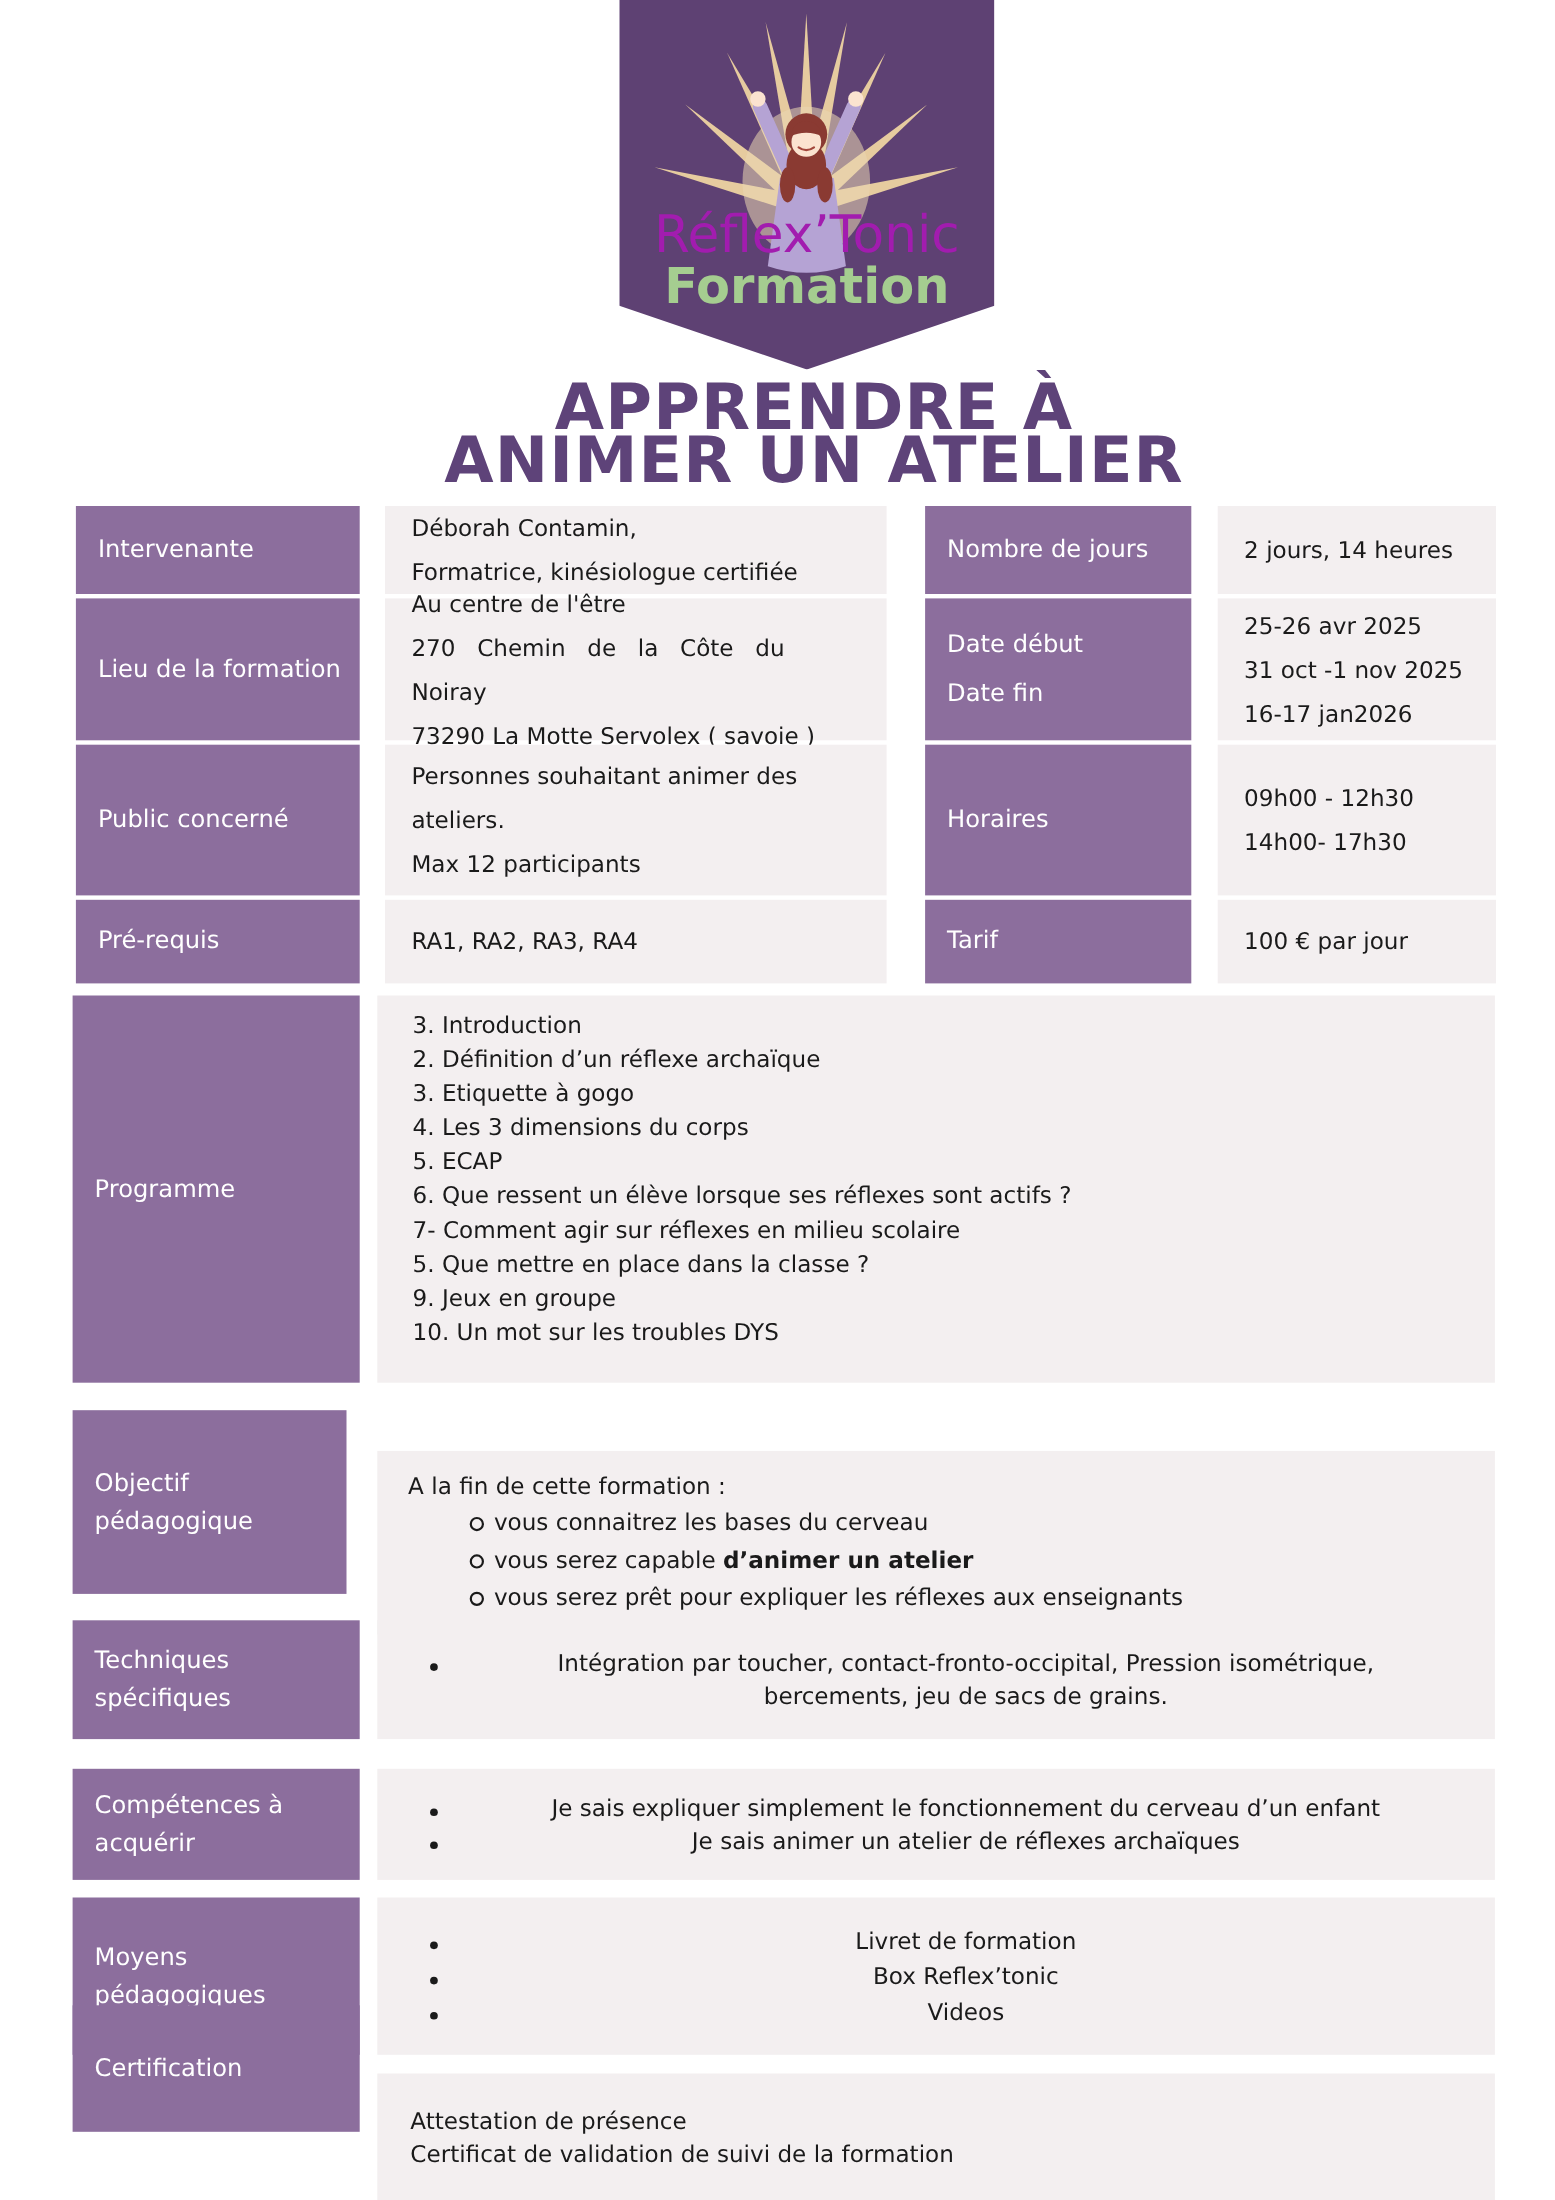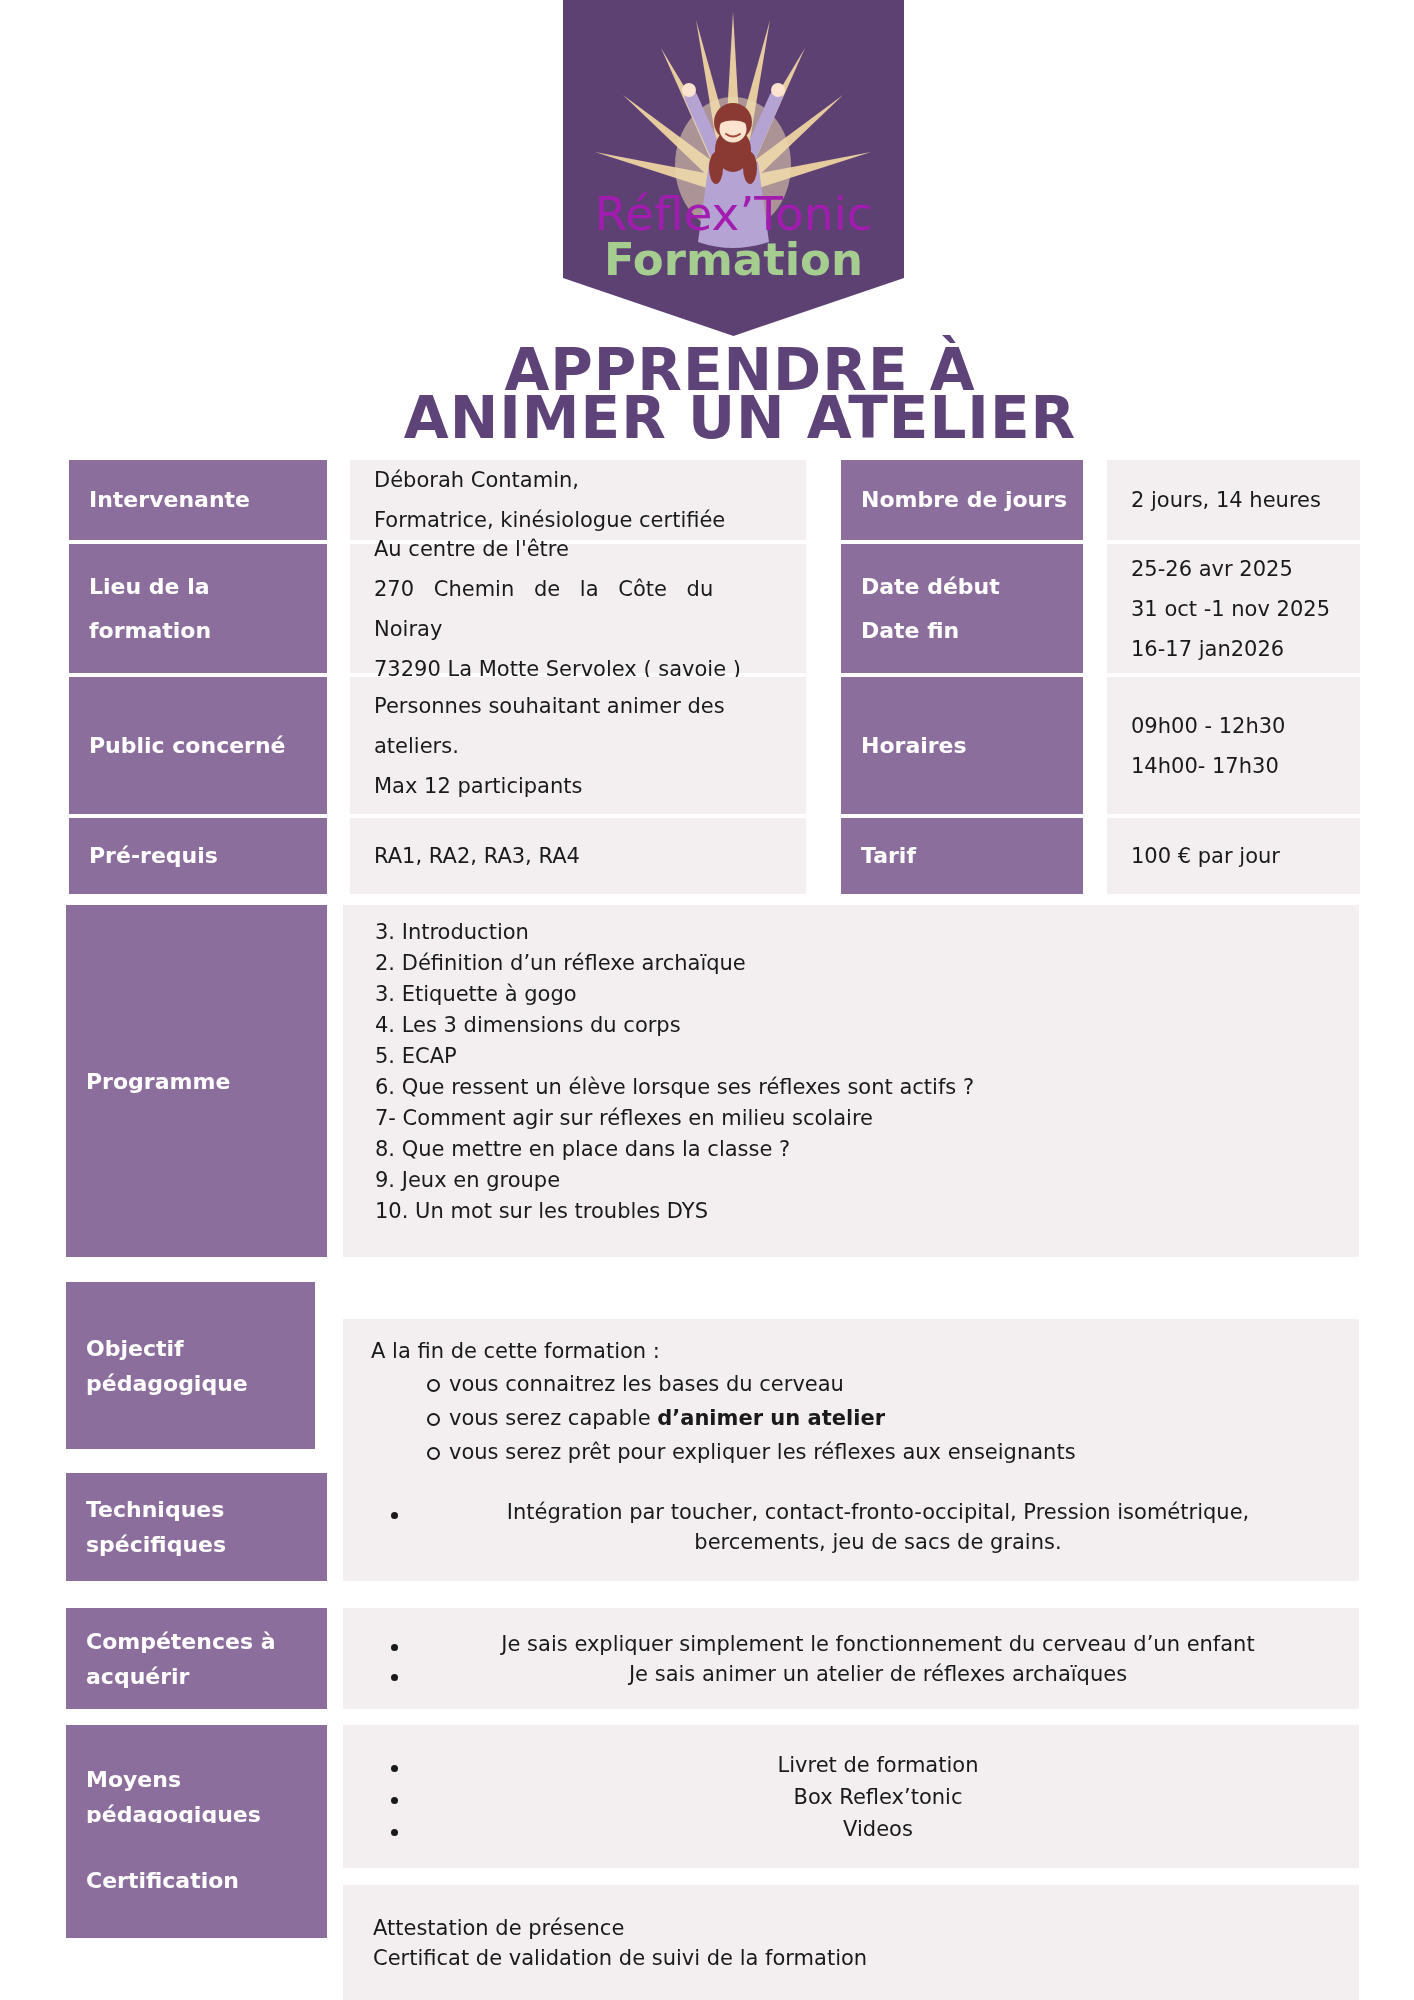--- a/index.html
+++ b/index.html
@@ -15,21 +15,21 @@
   .brand-text{left:563px;top:186px;width:341px;text-align:center;
     color:#a21caf;font-size:47px;font-weight:400;letter-spacing:0px;}
   .formation-text{left:563px;top:233px;width:341px;text-align:center;
     color:#a5cd90;font-size:45px;font-weight:bold;}
 
   
   .page-title{left:33px;top:346px;width:1414px;text-align:center;
     color:#5e4379;font-size:58px;font-weight:bold;line-height:48px;letter-spacing:1px;}
 
   
-  .lbl{background:#8c6e9d;color:#ffffff;font-weight:bold;font-size:22px;
+  .lbl{background:#8c6e9d;color:#ffffff;font-weight:normal;font-size:22px;
     display:flex;flex-direction:column;justify-content:center;
     padding-left:20px;padding-right:8px;}
   .toplbl{line-height:44px;white-space:pre-line;}
   .seclbl{line-height:35px;}
   .cnt{background:#f3eff0;color:#1a1a1a;font-size:21px;
     display:flex;flex-direction:column;justify-content:center;
     padding-left:24px;padding-right:10px;}
   .topcnt{line-height:40px;}
   .justify{word-spacing:13px;}
 
@@ -140,21 +140,21 @@
 
 <div class="abs lbl seclbl" style="left:66px;top:905px;width:261px;height:352px;">Programme</div>
 <div class="abs cnt prog" style="left:343px;top:905px;width:1016px;height:352px;">
   <div>3. Introduction</div>
   <div>2. Définition d’un réflexe archaïque</div>
   <div>3. Etiquette à gogo</div>
   <div>4. Les 3 dimensions du corps</div>
   <div>5. ECAP</div>
   <div>6. Que ressent un élève lorsque ses réflexes sont actifs ?</div>
   <div>7- Comment agir sur réflexes en milieu scolaire</div>
-  <div>8. Que mettre en place dans la classe ?</div>
+  <div>5. Que mettre en place dans la classe ?</div>
   <div>9. Jeux en groupe</div>
   <div>10. Un mot sur les troubles DYS</div>
 </div>
 
 <div class="abs lbl seclbl" style="left:66px;top:1282px;width:249px;height:167px;">Objectif pédagogique</div>
 <div class="abs cnt obj" style="left:343px;top:1282px;width:1016px;height:167px;">
   <div>A la fin de cette formation :</div>
   <div class="obj-bullet">
     <span><span class="ring"></span></span>
     <span>vous connaitrez les bases du cerveau</span>

